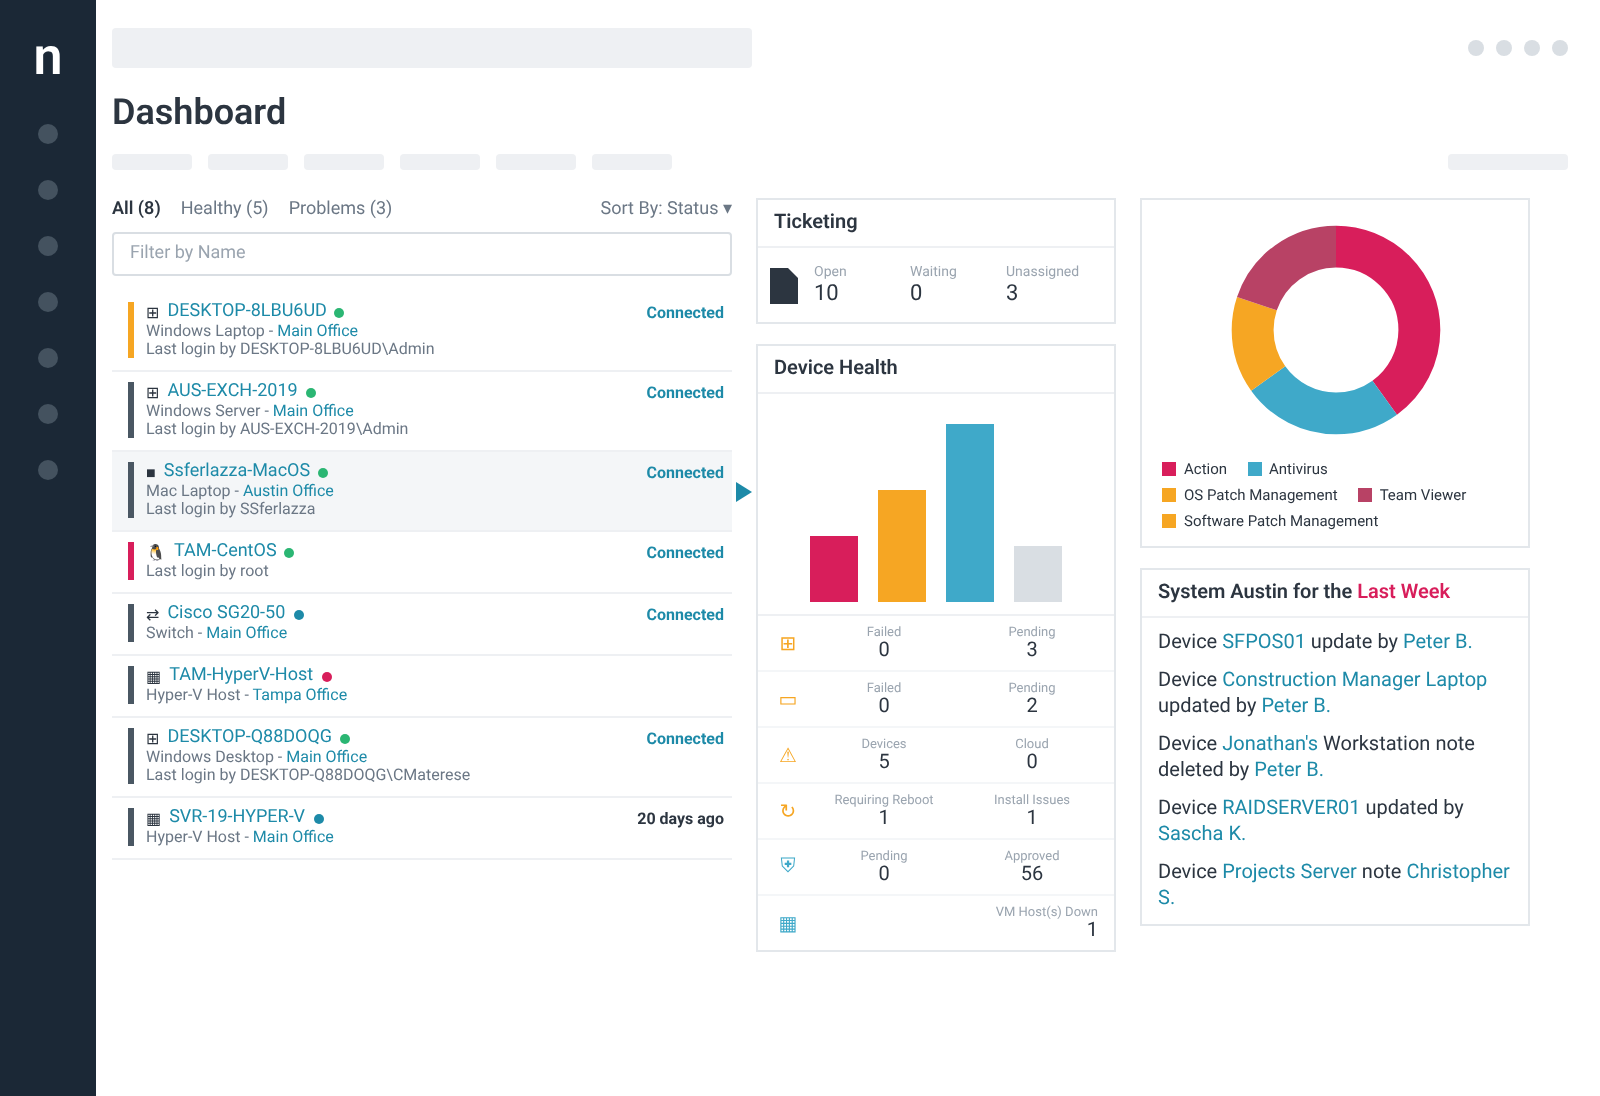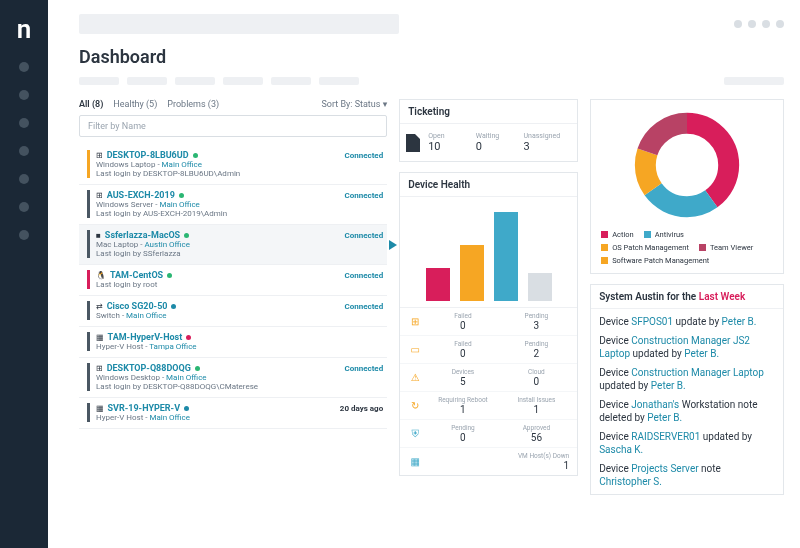--- a/index.html
+++ b/index.html
@@ -2,21 +2,21 @@
 <html><head>
 <meta charset="utf-8">
 <style>
 *{box-sizing:border-box;margin:0;padding:0;font-family:-apple-system,BlinkMacSystemFont,"Segoe UI",Roboto,sans-serif}
 body{background:#fff;width:800px;height:548px;overflow:hidden;position:relative}
 .sidebar{position:absolute;left:0;top:0;width:48px;height:548px;background:#1b2836;display:flex;flex-direction:column;align-items:center;padding-top:14px;gap:18px}
 .logo{color:#fff;font-size:26px;font-weight:600}
 .navdot{width:10px;height:10px;border-radius:50%;background:#44525f}
 .topdots{position:absolute;right:16px;top:20px;display:flex;gap:6px}
 .topdots span{width:8px;height:8px;border-radius:50%;background:#d9dee3}
-.main{position:absolute;left:79px;top:14px;right:16px}
+.main{position:absolute;left:56px;top:14px;right:16px}
 .topbar-skel{height:20px;background:#eef0f3;width:320px;border-radius:2px;margin-bottom:12px}
 .title{font-size:18px;font-weight:600;color:#2c3540;margin-bottom:10px}
 .crumbs{display:flex;gap:8px;margin-bottom:14px}
 .crumbs span{height:8px;background:#eef0f3;border-radius:2px}
 .columns{display:flex;gap:12px}
 .left{width:310px}
 .mid{width:180px;display:flex;flex-direction:column;gap:10px}
 .right{width:195px;display:flex;flex-direction:column;gap:10px}
 .filters{display:flex;gap:10px;font-size:9px;color:#6b7785;margin-bottom:6px;align-items:center}
 .filters .tab{cursor:pointer}
@@ -25,21 +25,21 @@
 .search{border:1px solid #d9dee3;padding:5px 8px;font-size:9px;color:#9aa4af;border-radius:2px;margin-bottom:8px}
 .devlist{display:flex;flex-direction:column}
 .dev{display:flex;padding:5px 4px 6px 8px;border-bottom:1px solid #eef0f3;position:relative}
 .dev.sel{background:#f4f6f8}
 .dev .bar{width:3px;background:#4a5763;margin-right:6px;flex-shrink:0}
 .dev.orange .bar{background:#f6a623}
 .dev.red .bar{background:#d81e5b}
 .dev .body{flex:1;min-width:0}
 .dev .r1{display:flex;align-items:center;gap:4px}
 .dev .os{font-size:8px;color:#2c3540}
-.dev .name{font-size:9px;font-weight:700;color:#1d8aa8}
+.dev .name{font-size:9px;font-weight:400;color:#1d8aa8}
 .dev .dot{width:5px;height:5px;border-radius:50%}
 .dot.green{background:#2bb673}
 .dot.blue{background:#1d8aa8}
 .dot.red{background:#d81e5b}
 .dev .sub{font-size:8px;color:#6b7785}
 .dev .sub a{color:#1d8aa8}
 .dev .login{font-size:8px;color:#6b7785}
 .dev .status{font-size:8px;font-weight:700;color:#1d8aa8;align-self:flex-start;margin-top:1px}
 .dev .status.ago{color:#2c3540}
 .dev .play{position:absolute;right:-10px;top:50%;transform:translateY(-50%);width:0;height:0;border-left:8px solid #1d8aa8;border-top:5px solid transparent;border-bottom:5px solid transparent}
@@ -350,21 +350,20 @@
               <span class="sw" style="background:#f6a623"></span>
               <span>Software Patch Management</span>
             </div>
           </div>
       </div>
 
       <div class="card">
         <div class="cardhead"><span>System Austin for the </span><span class="hl">Last Week</span></div>
         <div class="events" id="events">
             <div class="ev">Device <span class="hl">SFPOS01</span> update by <span class="hl">Peter B.</span></div>
-            <div class="ev">Device <span class="hl">Construction Manager JS2 Laptop</span> updated by <span class="hl">Peter B.</span></div>
             <div class="ev">Device <span class="hl">Construction Manager Laptop</span> updated by <span class="hl">Peter B.</span></div>
             <div class="ev">Device <span class="hl">Jonathan's</span> Workstation note deleted by <span class="hl">Peter B.</span></div>
             <div class="ev">Device <span class="hl">RAIDSERVER01</span> updated by <span class="hl">Sascha K.</span></div>
             <div class="ev">Device <span class="hl">Projects Server</span> note <span class="hl">Christopher S.</span></div>
           </div>
       </div>
     </div>
   </div>
 </div>
 

